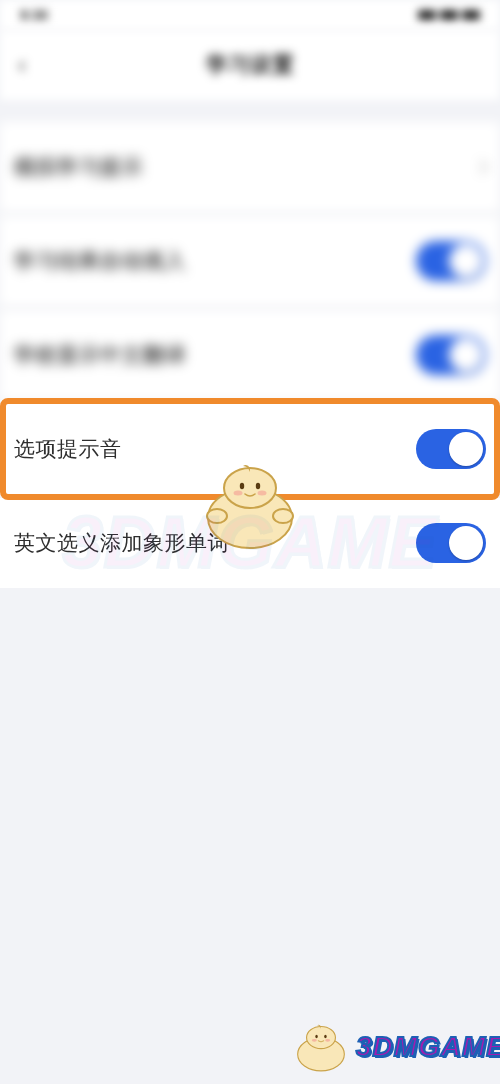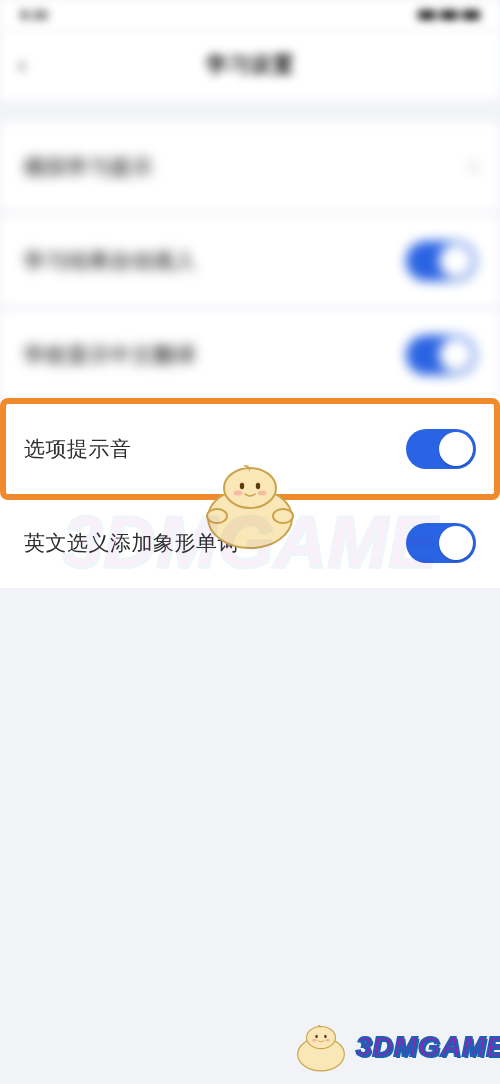--- a/index.html
+++ b/index.html
@@ -12,21 +12,21 @@
     .status-right { display:flex; align-items:center; gap:4px; }
     .status-right .sig, .status-right .batt { width:18px; height:10px; background:#222; border-radius:2px; }
 
     
     .nav { height: 70px; background: #fff; display: flex; align-items: center; justify-content: center; position: relative; filter: blur(5px); }
     .nav-back { position: absolute; left: 18px; top: 50%; transform: translateY(-50%); font-size: 24px; color:#333; }
     .nav-title { font-size: 22px; font-weight: 700; color:#222; }
 
     
     .list { margin-top: 22px; }
-    .row { background:#fff; display:flex; align-items:center; justify-content:space-between; padding: 0 24px; height: 90px; }
+    .row { background:#fff; display:flex; align-items:center; justify-content:space-between; padding: 0 14px; height: 90px; }
     .row + .row { margin-top: 4px; }
     .row.blur { filter: blur(6px); }
     .row-label { font-size: 21px; color:#2e2e2e; letter-spacing:0.5px; }
     .row.blur .row-label { font-weight:700; color:#555; }
     .chev { width:10px; height:10px; border-right:2px solid #bbb; border-bottom:2px solid #bbb; transform: rotate(-45deg); }
 
     
     .toggle { width: 70px; height: 40px; border-radius: 40px; background:#2a63e3; position: relative; flex-shrink:0; }
     .toggle .knob { position:absolute; right:3px; top:3px; width:34px; height:34px; border-radius:50%; background:#fff; box-shadow:0 1px 2px rgba(0,0,0,0.25); }
 

